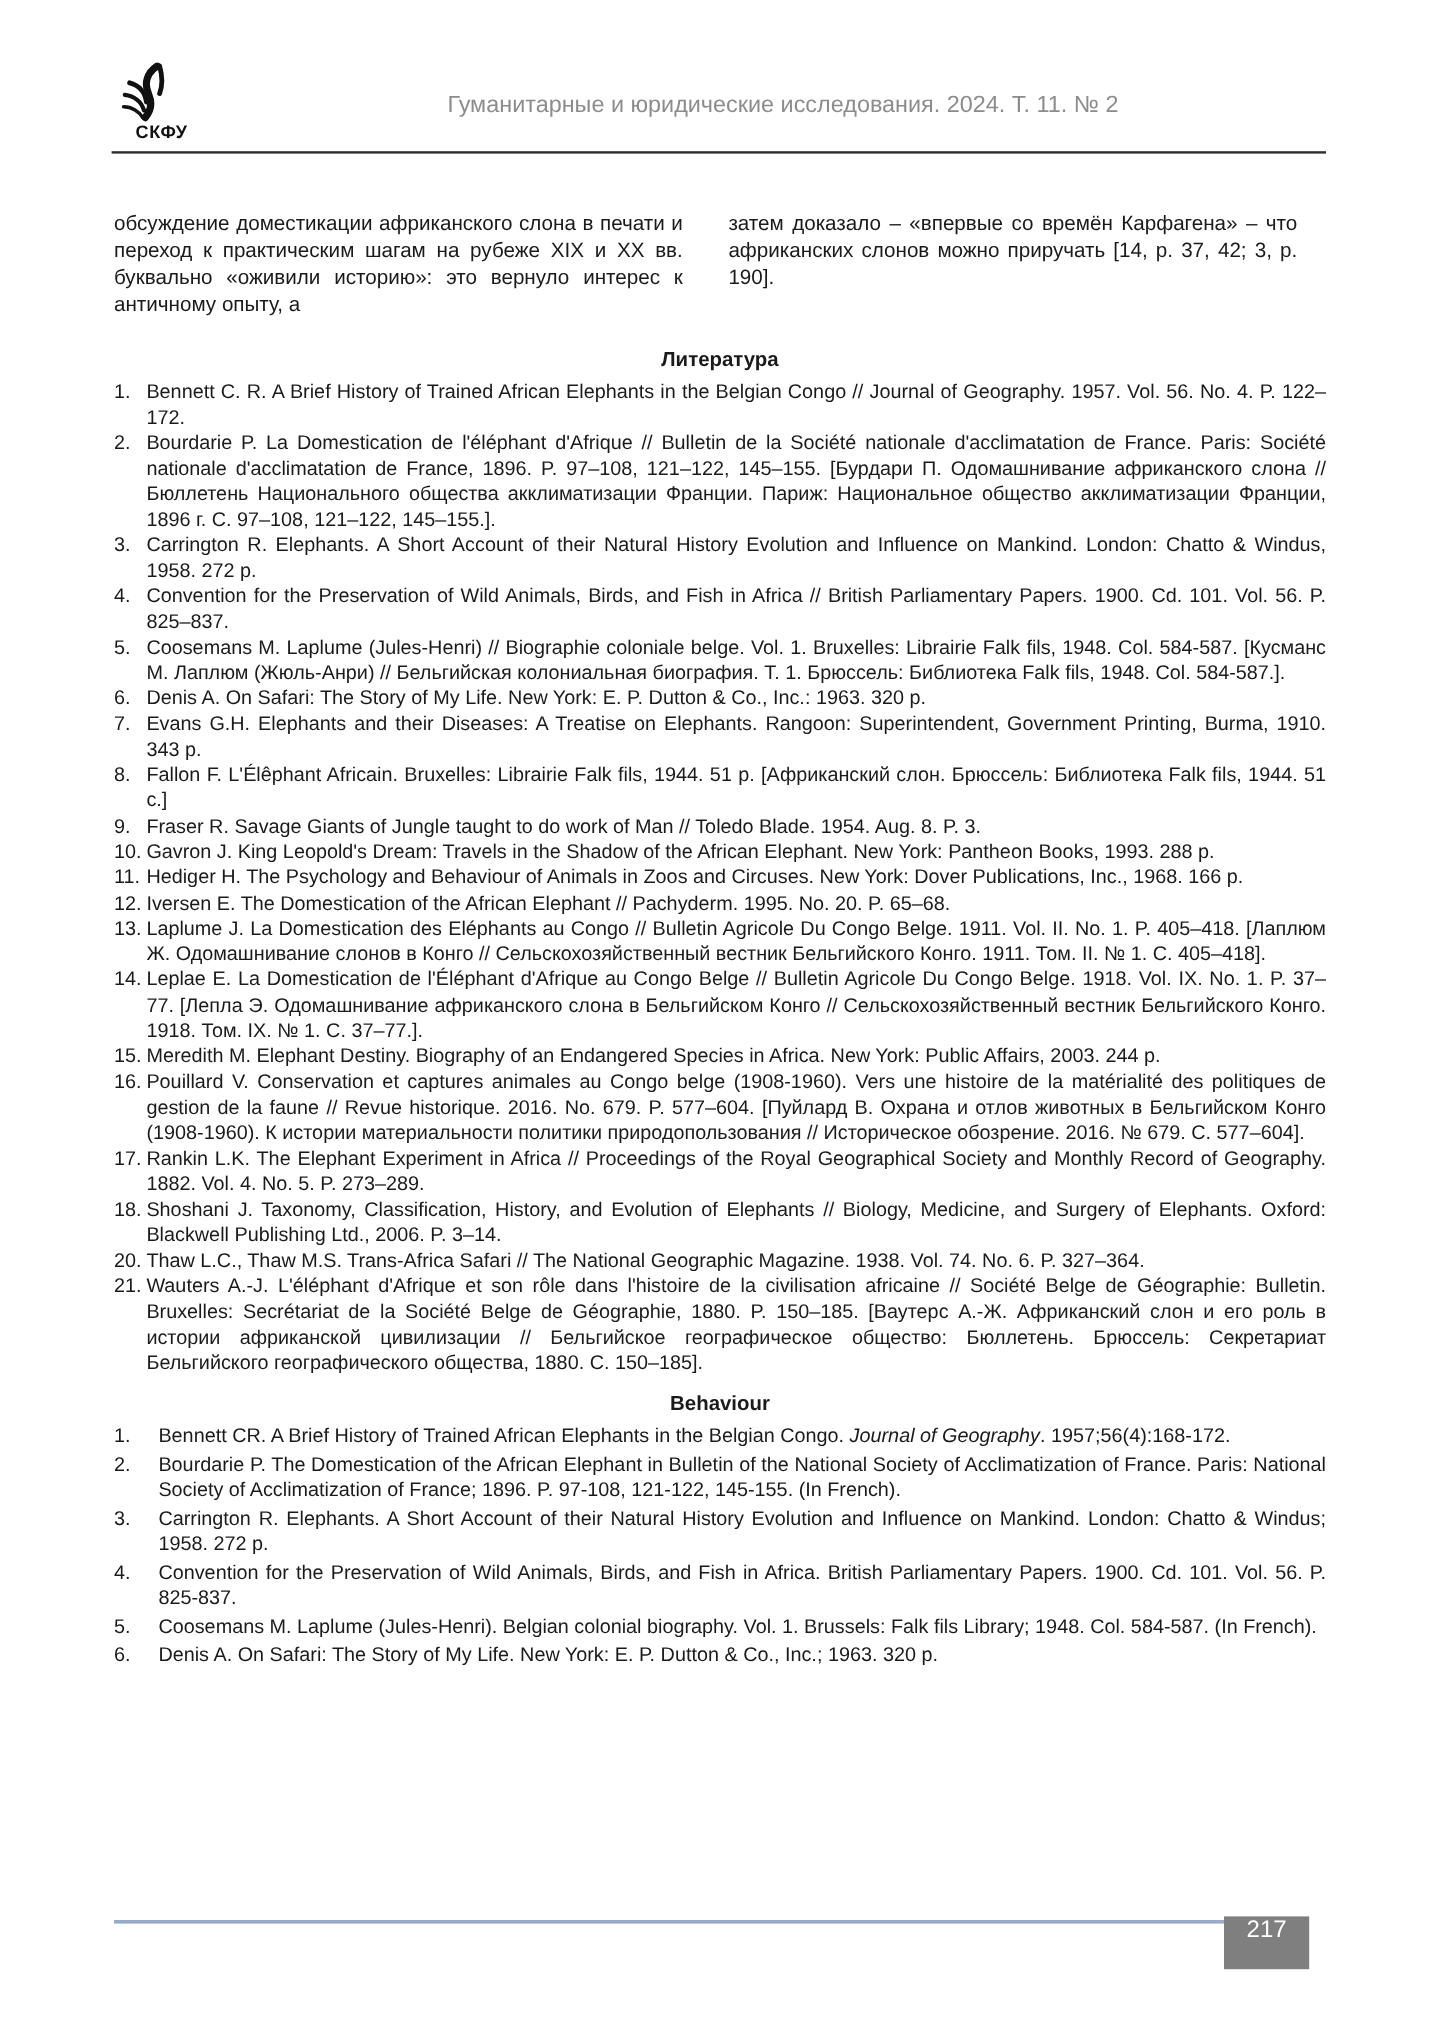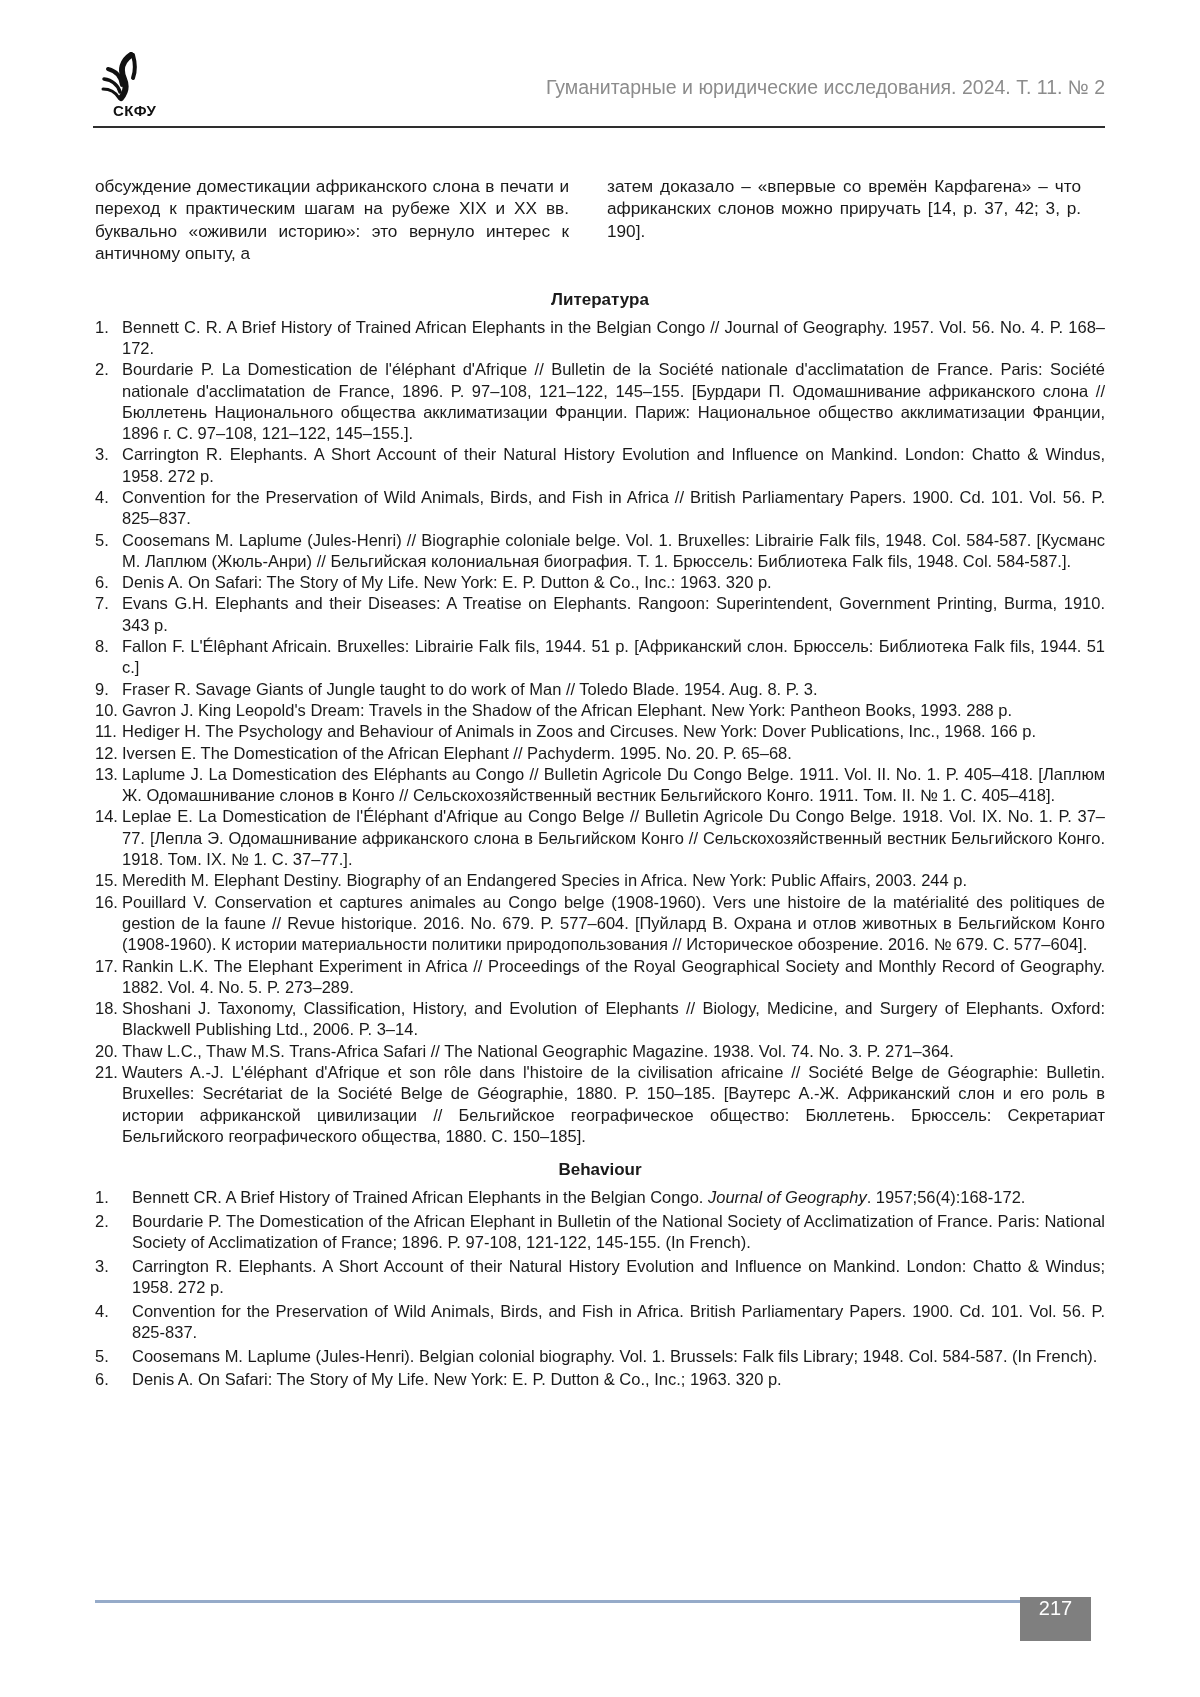--- a/index.html
+++ b/index.html
@@ -15,21 +15,21 @@
   .header { position:absolute; top:0; left:0; right:0; height:130px; }
   .logo { position:absolute; left:95px; top:52px; width:80px; height:74px;text-decoration:underline; }
   .logo svg { display:block; }
   .logo-text {
     position:absolute; left:18px; top:50px;
     font-size:15px; font-weight:bold; color:var(--logo, #111111);
     letter-spacing:0.5px;
   }
   .journal-title {
     position:absolute; left:200px; right:95px; top:76px;
-    text-align:right;
+    text-align:center;
     font-size:19.5px;
     color:var(--header_title, #8c8c8c);
     white-space:nowrap;
   }
   .header-rule {
     position:absolute; left:93px; right:95px; top:126px;
     height:2px; background:#2e2e2e;
   }
   
   .content { position:absolute; top:143px; left:95px; width:1010px;margin-top:32px; }
@@ -87,21 +87,21 @@
 <div class="content">
   <div class="intro">
     <div class="col">обсуждение доместикации африканского слона в печати и переход к практическим шагам на рубеже XIX и XX вв. буквально «оживили историю»: это вернуло интерес к античному опыту, а</div>
     <div class="col">затем доказало – «впервые со времён Карфагена» – что африканских слонов можно приручать [14, p. 37, 42; 3, p. 190].</div>
   </div>
 
   <div class="section-heading">Литература</div>
   <ol class="cite-list" id="lit-list">
       <li class="cite-item">
         <span class="cite-num">1.</span>
-        <div class="cite-text">Bennett C. R. A Brief History of Trained African Elephants in the Belgian Congo // Journal of Geography. 1957. Vol. 56. No. 4. P. 168–172.</div>
+        <div class="cite-text">Bennett C. R. A Brief History of Trained African Elephants in the Belgian Congo // Journal of Geography. 1957. Vol. 56. No. 4. P. 122–172.</div>
       </li>
       <li class="cite-item">
         <span class="cite-num">2.</span>
         <div class="cite-text">Bourdarie P. La Domestication de l'éléphant d'Afrique // Bulletin de la Société nationale d'acclimatation de France. Paris: Société nationale d'acclimatation de France, 1896. P. 97–108, 121–122, 145–155. [Бурдари П. Одомашнивание африканского слона // Бюллетень Национального общества акклиматизации Франции. Париж: Национальное общество акклиматизации Франции, 1896 г. С. 97–108, 121–122, 145–155.].</div>
       </li>
       <li class="cite-item">
         <span class="cite-num">3.</span>
         <div class="cite-text">Carrington R. Elephants. A Short Account of their Natural History Evolution and Influence on Mankind. London: Chatto &amp; Windus, 1958. 272 p.</div>
       </li>
       <li class="cite-item">
@@ -159,21 +159,21 @@
       <li class="cite-item">
         <span class="cite-num">17.</span>
         <div class="cite-text">Rankin L.K. The Elephant Experiment in Africa // Proceedings of the Royal Geographical Society and Monthly Record of Geography. 1882. Vol. 4. No. 5. P. 273–289.</div>
       </li>
       <li class="cite-item">
         <span class="cite-num">18.</span>
         <div class="cite-text">Shoshani J. Taxonomy, Classification, History, and Evolution of Elephants // Biology, Medicine, and Surgery of Elephants. Oxford: Blackwell Publishing Ltd., 2006. P. 3–14.</div>
       </li>
       <li class="cite-item">
         <span class="cite-num">20.</span>
-        <div class="cite-text">Thaw L.C., Thaw M.S. Trans-Africa Safari // The National Geographic Magazine. 1938. Vol. 74. No. 3. P. 271–364.</div>
+        <div class="cite-text">Thaw L.C., Thaw M.S. Trans-Africa Safari // The National Geographic Magazine. 1938. Vol. 74. No. 6. P. 327–364.</div>
       </li>
       <li class="cite-item">
         <span class="cite-num">21.</span>
         <div class="cite-text">Wauters A.-J. L'éléphant d'Afrique et son rôle dans l'histoire de la civilisation africaine // Société Belge de Géographie: Bulletin. Bruxelles: Secrétariat de la Société Belge de Géographie, 1880. P. 150–185. [Ваутерс А.-Ж. Африканский слон и его роль в истории африканской цивилизации // Бельгийское географическое общество: Бюллетень. Брюссель: Секретариат Бельгийского географического общества, 1880. С. 150–185].</div>
       </li>
     </ol>
 
   <div class="section-heading refs">Behaviour</div>
   <ol class="cite-list refs-list" id="ref-list">
       <li class="cite-item">

